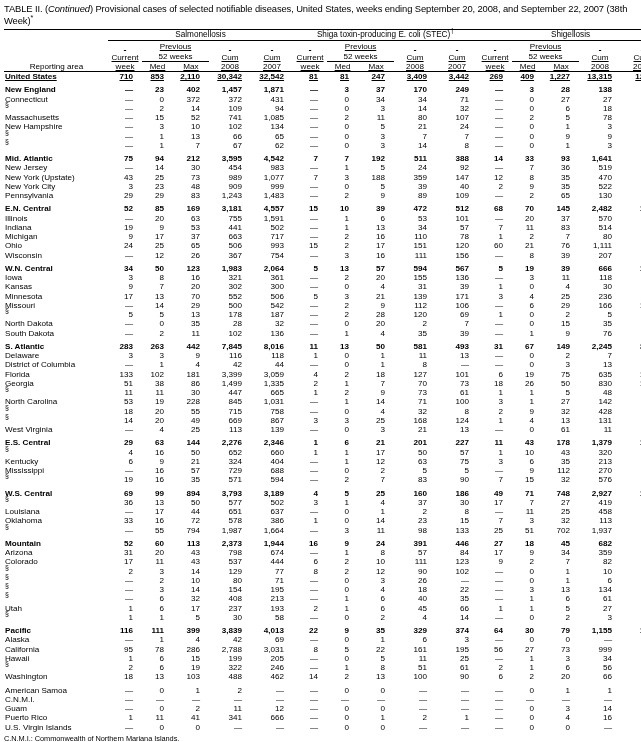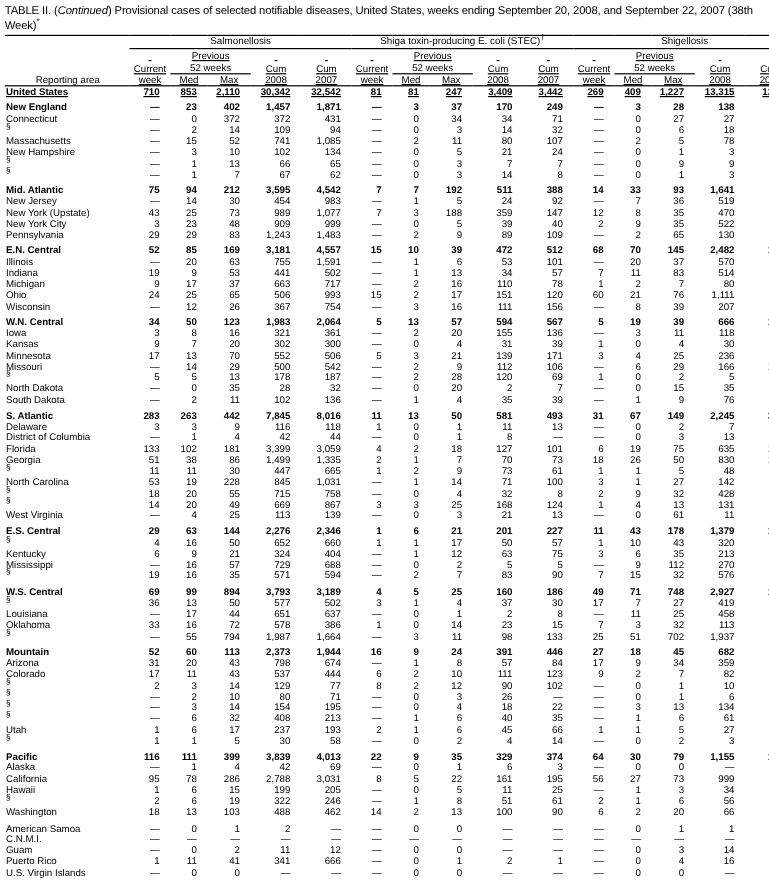--- a/index.html
+++ b/index.html
@@ -1448,14 +1448,18 @@
           <td class="num">—</td>
           <td class="num">—</td>
           <td class="num">0</td>
           <td class="num">0</td>
           <td class="num">—</td>
           <td class="num last">—</td>
         </tr>
       </tbody>
   </table>
 
+  <div class="footnotes">
+    <div>C.N.M.I.: Commonwealth of Northern Mariana Islands.</div>
+
+  </div>
 
 </div>
 
 </body></html>

